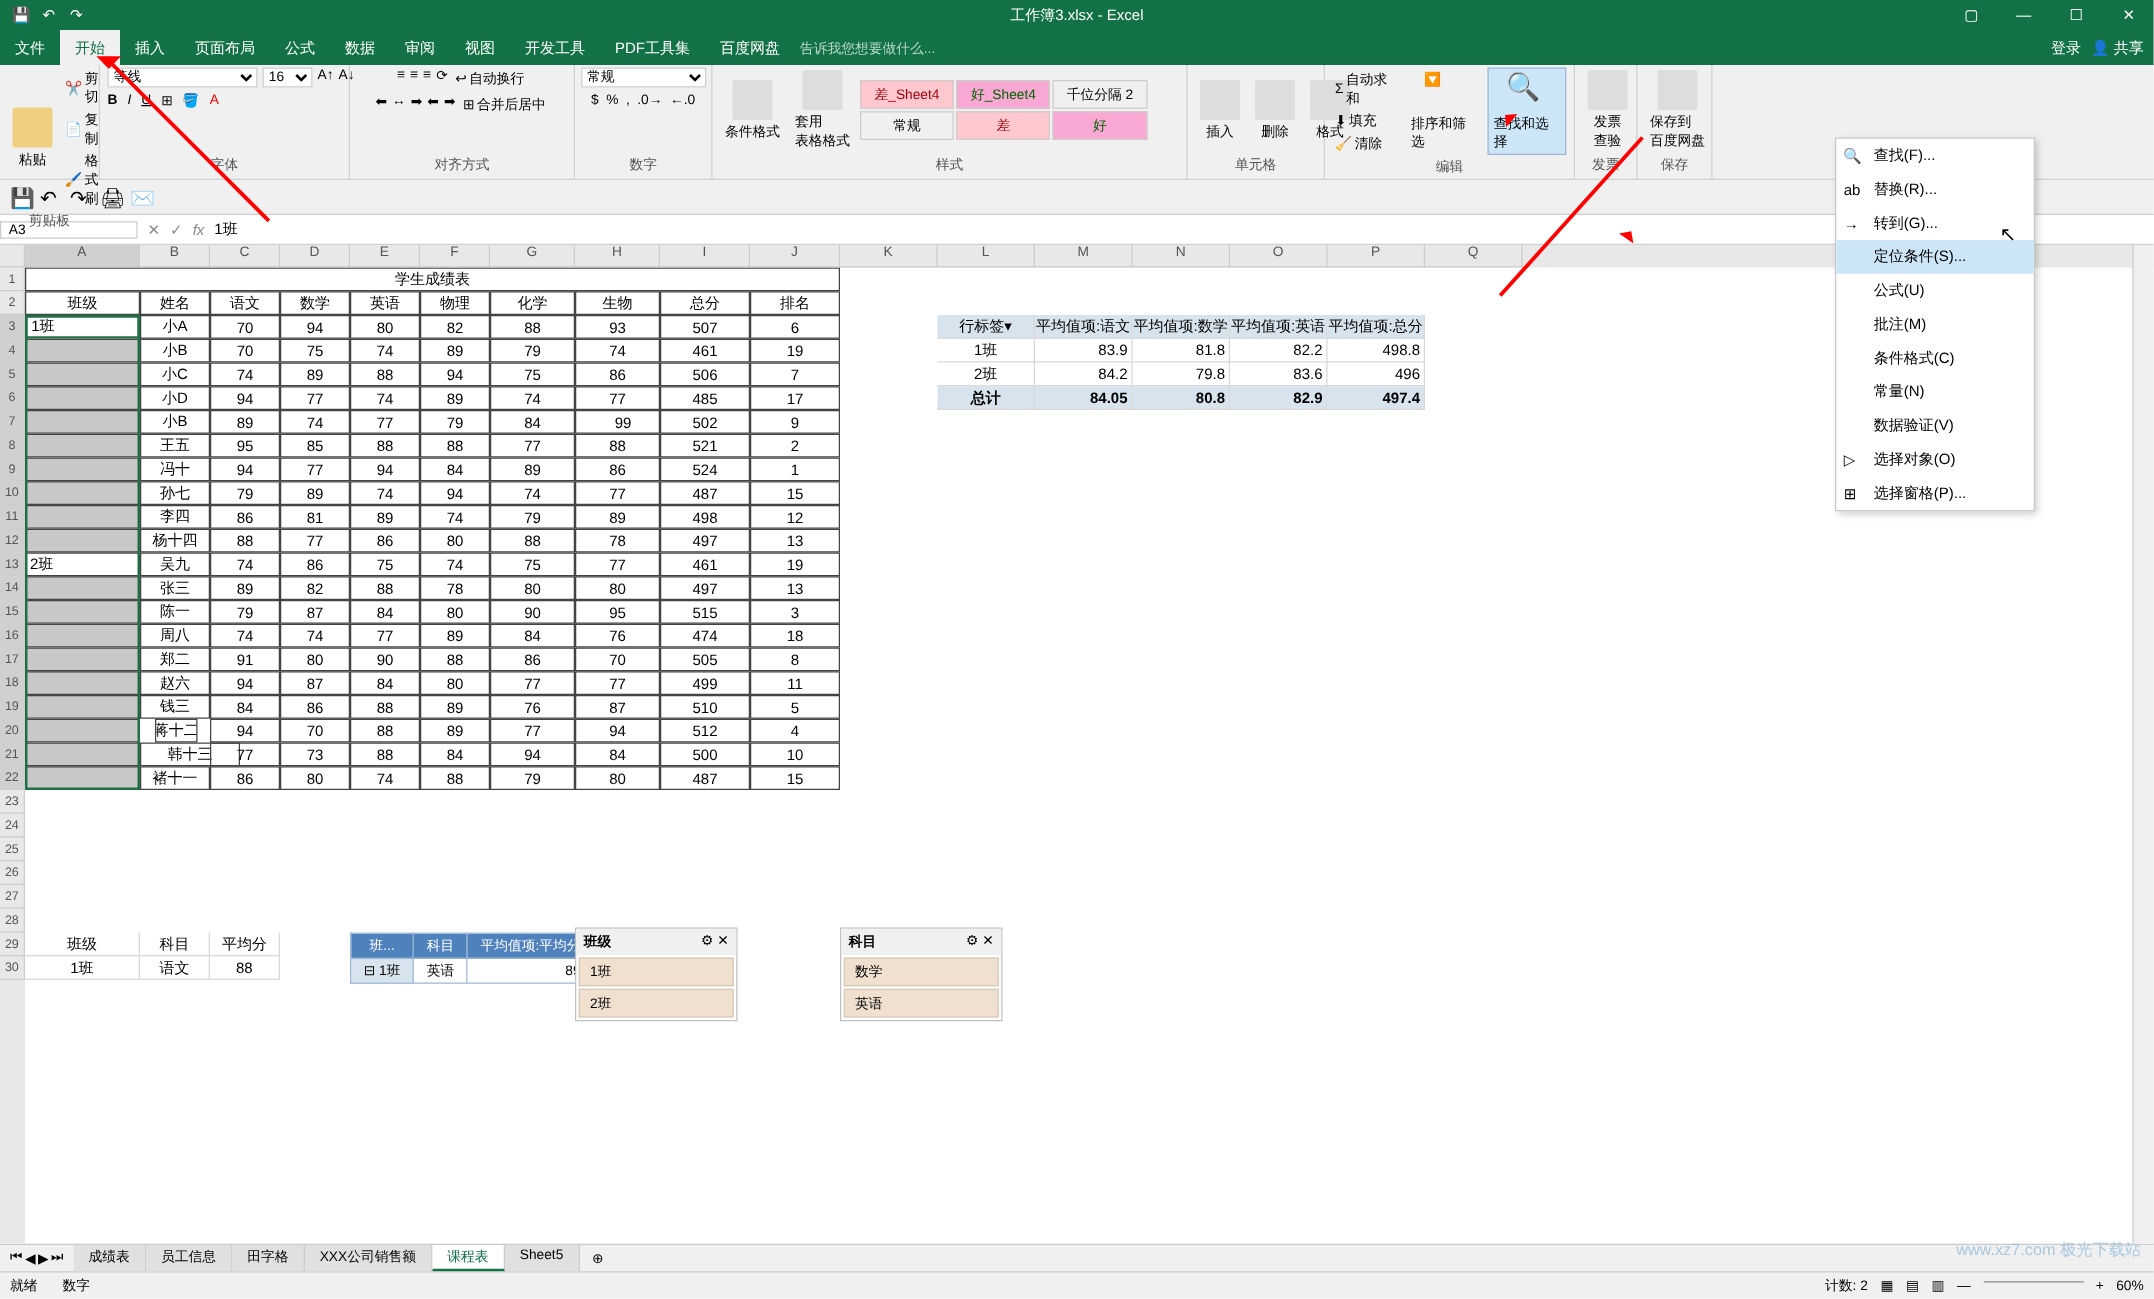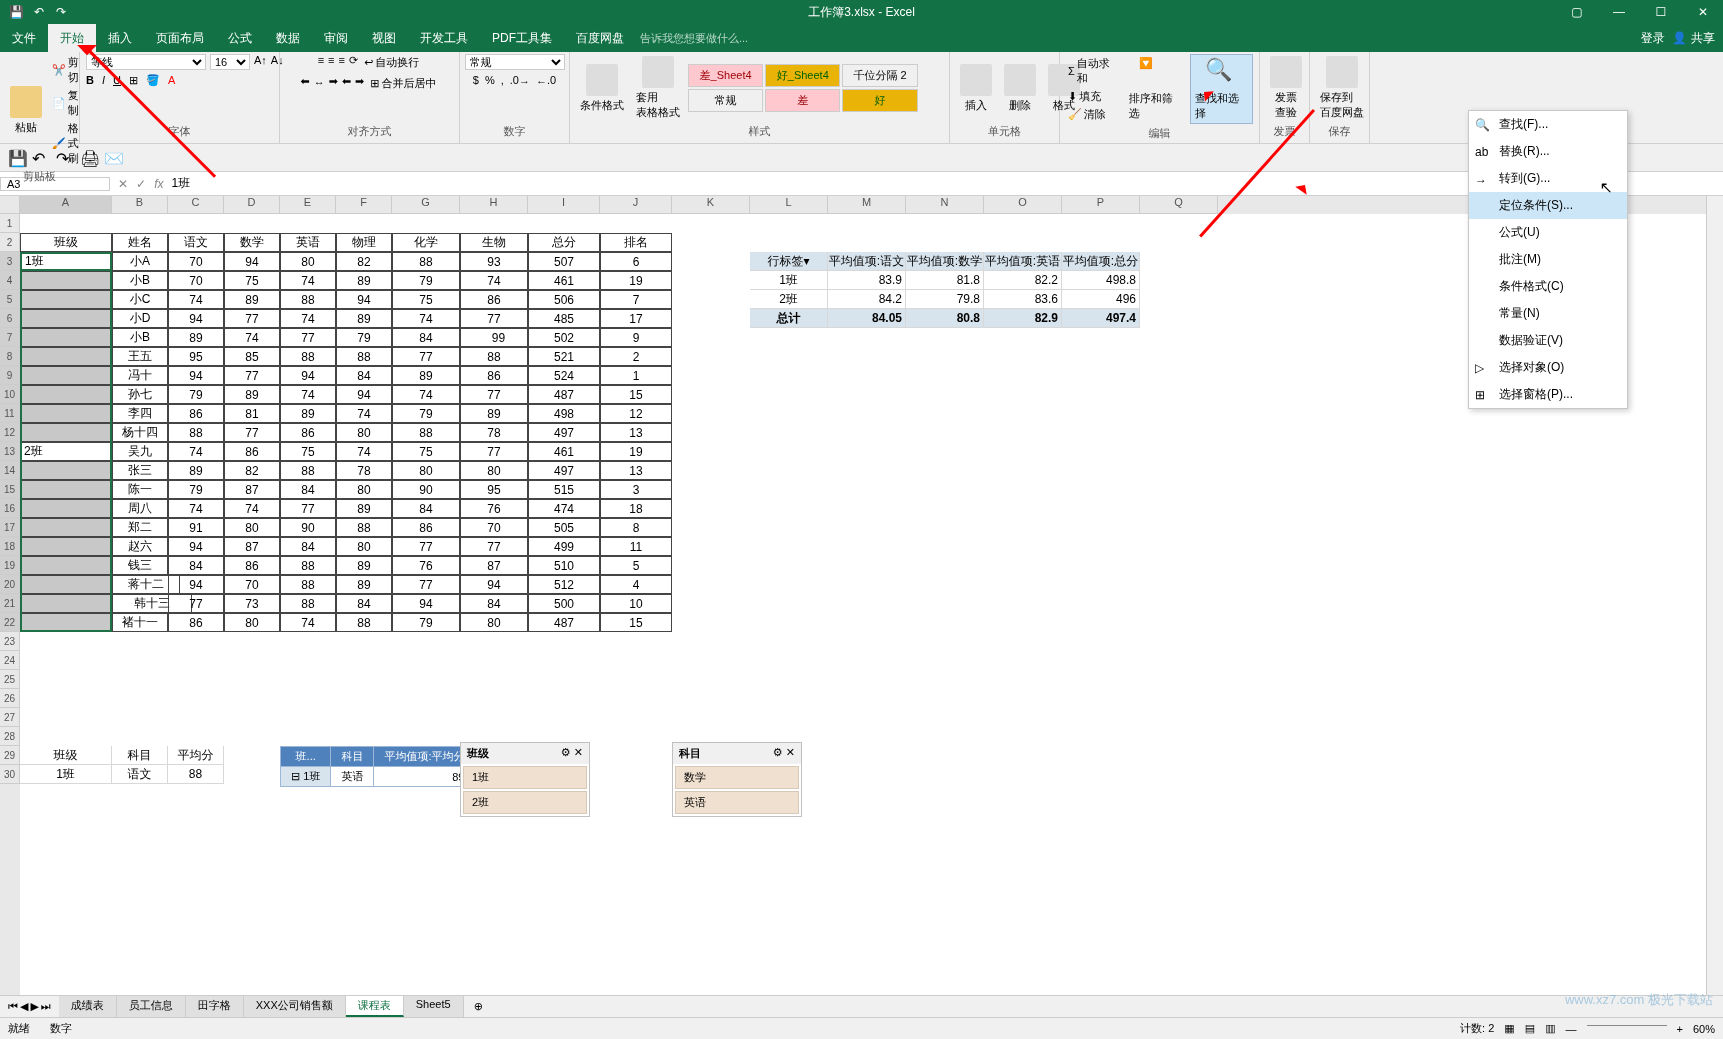--- a/index.html
+++ b/index.html
@@ -19,21 +19,21 @@
 .ribbon-group{border-right:1px solid #d0d0d0;padding:2px 6px;display:flex;flex-direction:column;position:relative;}
 .ribbon-group .label{text-align:center;font-size:11px;color:#555;margin-top:auto;padding:2px 0;}
 .ribbon-group .content{display:flex;gap:4px;flex:1;align-items:center;}
 .ribbon-btn{display:flex;flex-direction:column;align-items:center;gap:2px;padding:2px 4px;cursor:pointer;}
 .ribbon-btn .ico{width:20px;height:20px;background:#ddd;border-radius:2px;}
 .ribbon-btn.large .ico{width:32px;height:32px;}
 .ribbon-small{display:flex;align-items:center;gap:2px;padding:1px 2px;font-size:11px;}
 .ribbon-col{display:flex;flex-direction:column;gap:1px;}
 .style-cell{border:1px solid #ccc;padding:3px 10px;font-size:11px;min-width:70px;text-align:center;}
 .style-cell.red{background:#ffc7ce;color:#9c0006;}
-.style-cell.green{background:#eab308;color:#006100;}
+.style-cell.green{background:#f9a8d4;color:#006100;}
 .qat2{background:#f0f0f0;height:28px;display:flex;align-items:center;gap:6px;padding-left:8px;border-bottom:1px solid #d0d0d0;}
 .qat2 span{width:18px;height:18px;display:inline-flex;}
 .formula-bar{height:24px;display:flex;align-items:center;border-bottom:1px solid #d0d0d0;font-size:12px;}
 .name-box{width:110px;border-right:1px solid #d0d0d0;padding:0 6px;}
 .fx-area{display:flex;align-items:center;gap:8px;padding:0 8px;}
 .fx-btn{color:#888;}
 .grid-area{position:relative;overflow:hidden;height:calc(100% - 24px - 28px - 92px - 28px - 24px - 22px - 22px);}
 .col-headers{display:flex;height:18px;background:#e8e8e8;}
 .corner{width:20px;border-right:1px solid #ccc;border-bottom:1px solid #ccc;background:#e8e8e8;}
 .col-header{border-right:1px solid #ccc;border-bottom:1px solid #ccc;text-align:center;font-size:11px;color:#555;flex-shrink:0;}
@@ -326,20 +326,21 @@
         <div class="row-header">23</div>
         <div class="row-header">24</div>
         <div class="row-header">25</div>
         <div class="row-header">26</div>
         <div class="row-header">27</div>
         <div class="row-header">28</div>
         <div class="row-header">29</div>
         <div class="row-header">30</div>
       </div>
     <div class="cells" id="cells" style="flex:1;">
+        <div class="cell bordered center" style="left: 0px; top: 0px; width: 652px;">学生成绩表</div>
         <div class="cell bordered center" style="left: 0px; top: 19px; width: 92px;">班级</div>
         <div class="cell bordered center" style="left: 92px; top: 19px; width: 56px;">姓名</div>
         <div class="cell bordered center" style="left: 148px; top: 19px; width: 56px;">语文</div>
         <div class="cell bordered center" style="left: 204px; top: 19px; width: 56px;">数学</div>
         <div class="cell bordered center" style="left: 260px; top: 19px; width: 56px;">英语</div>
         <div class="cell bordered center" style="left: 316px; top: 19px; width: 56px;">物理</div>
         <div class="cell bordered center" style="left: 372px; top: 19px; width: 68px;">化学</div>
         <div class="cell bordered center" style="left: 440px; top: 19px; width: 68px;">生物</div>
         <div class="cell bordered center" style="left: 508px; top: 19px; width: 72px;">总分</div>
         <div class="cell bordered center" style="left: 580px; top: 19px; width: 72px;">排名</div>
@@ -507,21 +508,21 @@
         <div class="cell bordered center" style="left: 92px; top: 342px; width: 56px;">钱三</div>
         <div class="cell bordered center" style="left: 148px; top: 342px; width: 56px;">84</div>
         <div class="cell bordered center" style="left: 204px; top: 342px; width: 56px;">86</div>
         <div class="cell bordered center" style="left: 260px; top: 342px; width: 56px;">88</div>
         <div class="cell bordered center" style="left: 316px; top: 342px; width: 56px;">89</div>
         <div class="cell bordered center" style="left: 372px; top: 342px; width: 68px;">76</div>
         <div class="cell bordered center" style="left: 440px; top: 342px; width: 68px;">87</div>
         <div class="cell bordered center" style="left: 508px; top: 342px; width: 72px;">510</div>
         <div class="cell bordered center" style="left: 580px; top: 342px; width: 72px;">5</div>
         <div class="cell bordered selected" style="left: 0px; top: 361px; width: 92px;"></div>
-        <div class="cell bordered center" style="left: 92px; top: 361px; width: 68px;">蒋十二</div>
+        <div class="cell bordered center" style="left: 104px; top: 361px; width: 34px;">蒋十二</div>
         <div class="cell bordered center" style="left: 148px; top: 361px; width: 56px;">94</div>
         <div class="cell bordered center" style="left: 204px; top: 361px; width: 56px;">70</div>
         <div class="cell bordered center" style="left: 260px; top: 361px; width: 56px;">88</div>
         <div class="cell bordered center" style="left: 316px; top: 361px; width: 56px;">89</div>
         <div class="cell bordered center" style="left: 372px; top: 361px; width: 68px;">77</div>
         <div class="cell bordered center" style="left: 440px; top: 361px; width: 68px;">94</div>
         <div class="cell bordered center" style="left: 508px; top: 361px; width: 72px;">512</div>
         <div class="cell bordered center" style="left: 580px; top: 361px; width: 72px;">4</div>
         <div class="cell bordered selected" style="left: 0px; top: 380px; width: 92px;"></div>
         <div class="cell bordered center" style="left: 92px; top: 380px; width: 80px;">韩十三</div>

